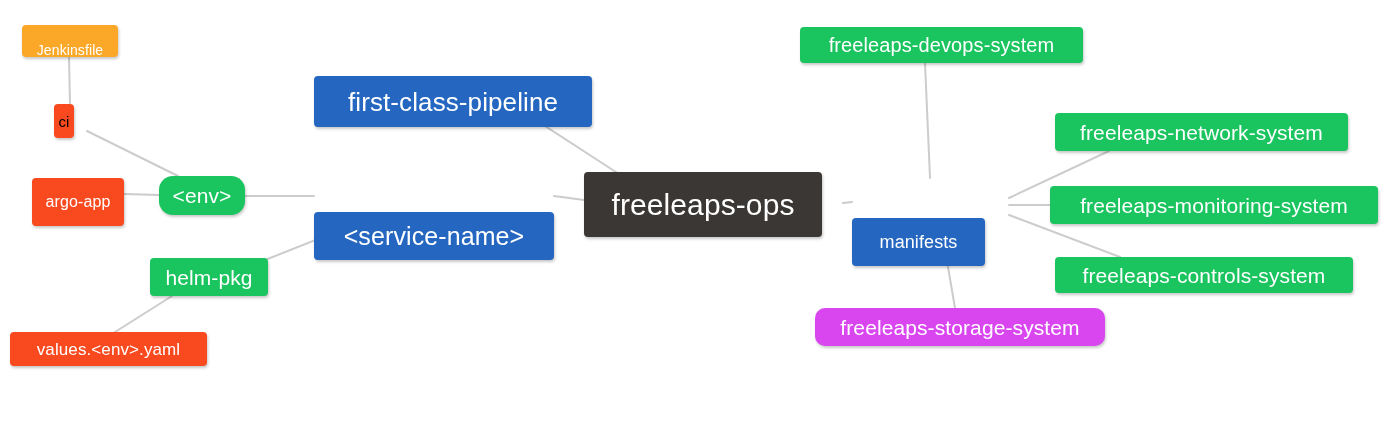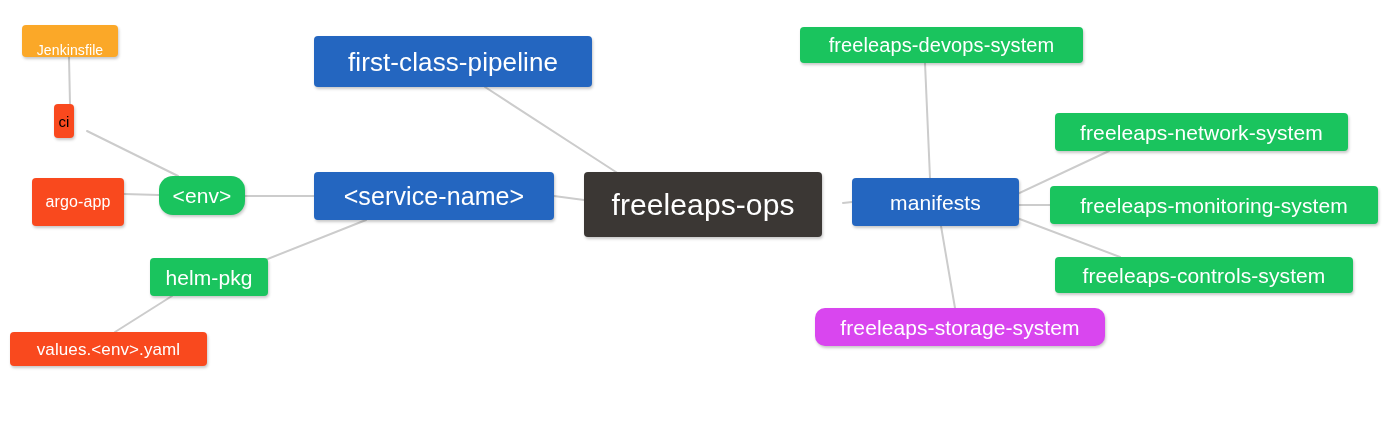--- a/index.html
+++ b/index.html
@@ -34,21 +34,21 @@
     white-space: nowrap;
     box-shadow: 1px 2px 3px rgba(0,0,0,0.22);
     letter-spacing: 0.1px;
     line-height: 1;
     padding: 0 10px;
   }
   .mm-node span {
     display: block;
   }
   .lvl-root   { background: #3b3734; font-size: 30px; }
-  .lvl-blue   { background: #2466c0; }
+  .lvl-blue   { background: #2466c0; margin-top: 40px; }
   .lvl-green  { background: #1ac45e; }
   .lvl-red    { background: #f9491e; }
   .lvl-orange { background: #fba828; }
 </style>
 </head>
 <body>
 
 <div id="mindmap-canvas">
   <svg id="edge-layer" viewBox="0 0 1390 421">
       <line x1="584" y1="200" x2="554" y2="196" stroke="#cccccc" stroke-width="2" stroke-linecap="round"></line>
@@ -69,21 +69,21 @@
   <div id="node-layer">
       <div class="mm-node lvl-root" style="left: 584px; top: 172px; width: 238px; height: 65px; font-size: 30px; background: rgb(59, 55, 52); color: rgb(255, 255, 255);">
         <span>freeleaps-ops</span>
       </div>
       <div class="mm-node lvl-blue" style="left: 314px; top: 172px; width: 240px; height: 48px; font-size: 25px; background: rgb(36, 102, 192); color: rgb(255, 255, 255);">
         <span>&lt;service-name&gt;</span>
       </div>
       <div class="mm-node lvl-blue" style="left: 314px; top: 36px; width: 278px; height: 51px; font-size: 26px; background: rgb(36, 102, 192); color: rgb(255, 255, 255);">
         <span>first-class-pipeline</span>
       </div>
-      <div class="mm-node lvl-blue" style="left: 852px; top: 178px; width: 167px; height: 48px; font-size: 21px; background: rgb(36, 102, 192); color: rgb(255, 255, 255);">
+      <div class="mm-node lvl-blue" style="left: 852px; top: 178px; width: 133px; height: 48px; font-size: 18px; background: rgb(36, 102, 192); color: rgb(255, 255, 255);">
         <span>manifests</span>
       </div>
       <div class="mm-node lvl-green" style="left: 159px; top: 176px; width: 86px; height: 39px; font-size: 21px; background: rgb(26, 196, 94); color: rgb(255, 255, 255); border-radius: 14px;">
         <span>&lt;env&gt;</span>
       </div>
       <div class="mm-node lvl-green" style="left: 150px; top: 258px; width: 118px; height: 38px; font-size: 21px; background: rgb(26, 196, 94); color: rgb(255, 255, 255);">
         <span>helm-pkg</span>
       </div>
       <div class="mm-node lvl-red" style="left: 54px; top: 104px; width: 17px; height: 34px; font-size: 15px; background: rgb(249, 73, 30); color: #000000;">
         <span>ci</span>

